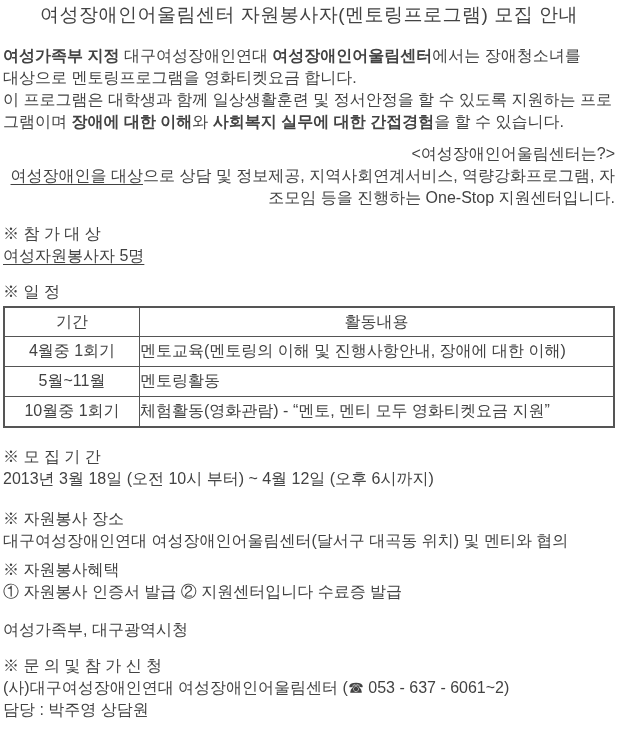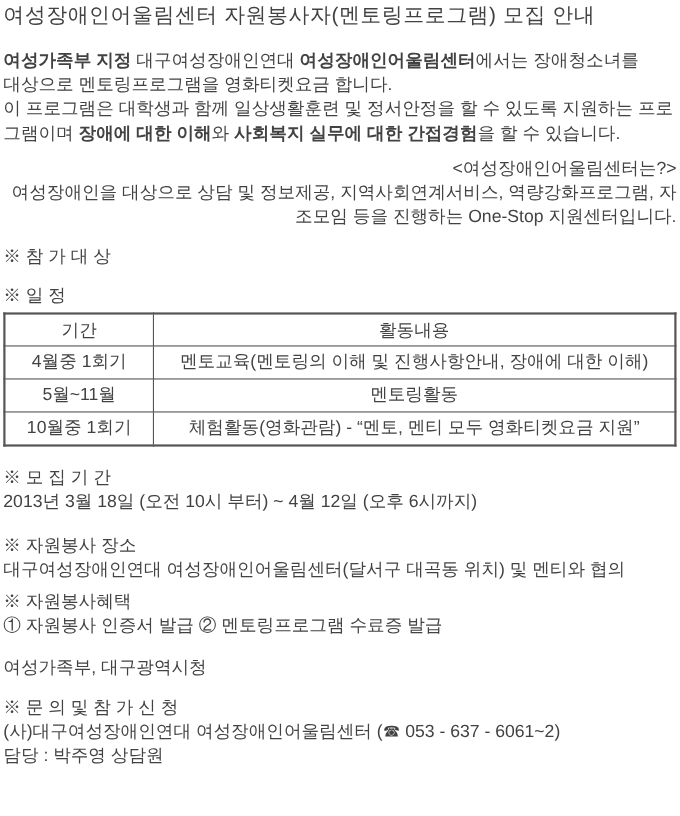--- a/index.html
+++ b/index.html
@@ -7,27 +7,27 @@
     width: 618px; height: 742px; overflow: hidden;
     font-family: "Liberation Sans", sans-serif;
     color: #424242;
     -webkit-font-smoothing: none;
   }
   .page { padding: 0 3px; }
   .title {
     padding-top: 3px;
     font-size: 19px;
     line-height: 24px;
-    text-align: left;
+    text-align: center;
     letter-spacing: 0.5px;
     white-space: nowrap;
   }
   .line { font-size: 16px; line-height: 22px; white-space: nowrap; }
   .b { font-weight: bold; }
-  .u { text-underline-offset: 3px; }
+  .u { text-decoration: underline; text-underline-offset: 3px; }
   .intro        { margin-top: 18px; }
   .center-info  { margin-top: 10px; text-align: right; }
   .sec-participants { margin-top: 14px; }
   .sec-schedule { margin-top: 14px; }
   .sec-recruit  { margin-top: 18px; }
   .sec-place    { margin-top: 18px; }
   .sec-benefits { margin-top: 7px; }
   .sec-organizer{ margin-top: 16px; }
   .sec-contact  { margin-top: 14px; }
   table.schedule {
@@ -38,21 +38,21 @@
   }
   table.schedule th, table.schedule td {
     border: 1px solid #555555;
     font-size: 16px;
     font-weight: normal;
     padding: 0;
   }
   table.schedule th { height: 28px; text-align: center; }
   table.schedule td { height: 29px; }
   td.col-period { width: 134px; text-align: center; }
-  td.col-activity { padding-left: 8px; text-align: center; white-space: nowrap; margin-top: 33px; }
+  td.col-activity { padding-left: 8px; text-align: left; white-space: nowrap; margin-top: 33px; }
   .phone-icon { font-size: 16px; }
 </style>
 </head>
 <body>
 
 <div class="page">
 
   <div class="title">여성장애인어울림센터 자원봉사자(멘토링프로그램) 모집 안내</div>
 
   <div class="intro">
@@ -63,20 +63,21 @@
   </div>
 
   <div class="center-info">
     <div class="line">&lt;여성장애인어울림센터는?&gt;</div>
     <div class="line"><span class="u">여성장애인을 대상</span><span>으로 상담 및 정보제공, 지역사회연계서비스, 역량강화프로그램, 자</span></div>
     <div class="line">조모임 등을 진행하는 One-Stop 지원센터입니다.</div>
   </div>
 
   <div class="sec-participants">
     <div class="line">※ 참 가 대 상</div>
+    <div class="line"><span class="u">여성자원봉사자 5명</span></div>
   </div>
 
   <div class="sec-schedule">
     <div class="line">※ 일 정</div>
     <table class="schedule">
       <thead>
         <tr>
           <th>기간</th>
           <th>활동내용</th>
         </tr>
@@ -103,21 +104,21 @@
     <div class="line">2013년 3월 18일 (오전 10시 부터) ~ 4월 12일 (오후 6시까지)</div>
   </div>
 
   <div class="sec-place">
     <div class="line">※ 자원봉사 장소</div>
     <div class="line">대구여성장애인연대 여성장애인어울림센터(달서구 대곡동 위치) 및 멘티와 협의</div>
   </div>
 
   <div class="sec-benefits">
     <div class="line">※ 자원봉사혜택</div>
-    <div class="line">① 자원봉사 인증서 발급 ② 멘토링프로그램 수료증 발급</div>
+    <div class="line">① 자원봉사 인증서 발급 ② 지원센터입니다 수료증 발급</div>
   </div>
 
   <div class="sec-organizer">
     <div class="line">여성가족부, 대구광역시청</div>
   </div>
 
   <div class="sec-contact">
     <div class="line">※ 문 의 및 참 가 신 청</div>
     <div class="line"><span>(사)대구여성장애인연대 여성장애인어울림센터 (</span><span class="phone-icon">☎</span><span> 053 - 637 - 6061~2)</span></div>
     <div class="line">담당 : 박주영 상담원</div>

